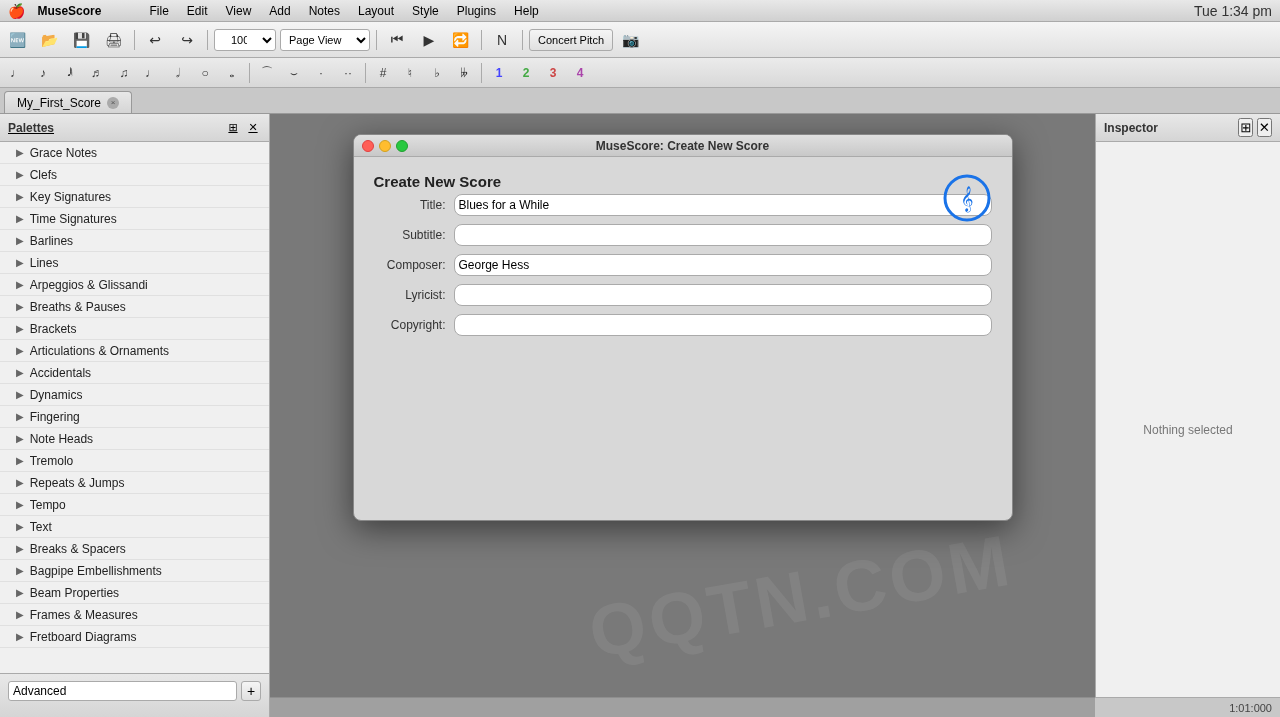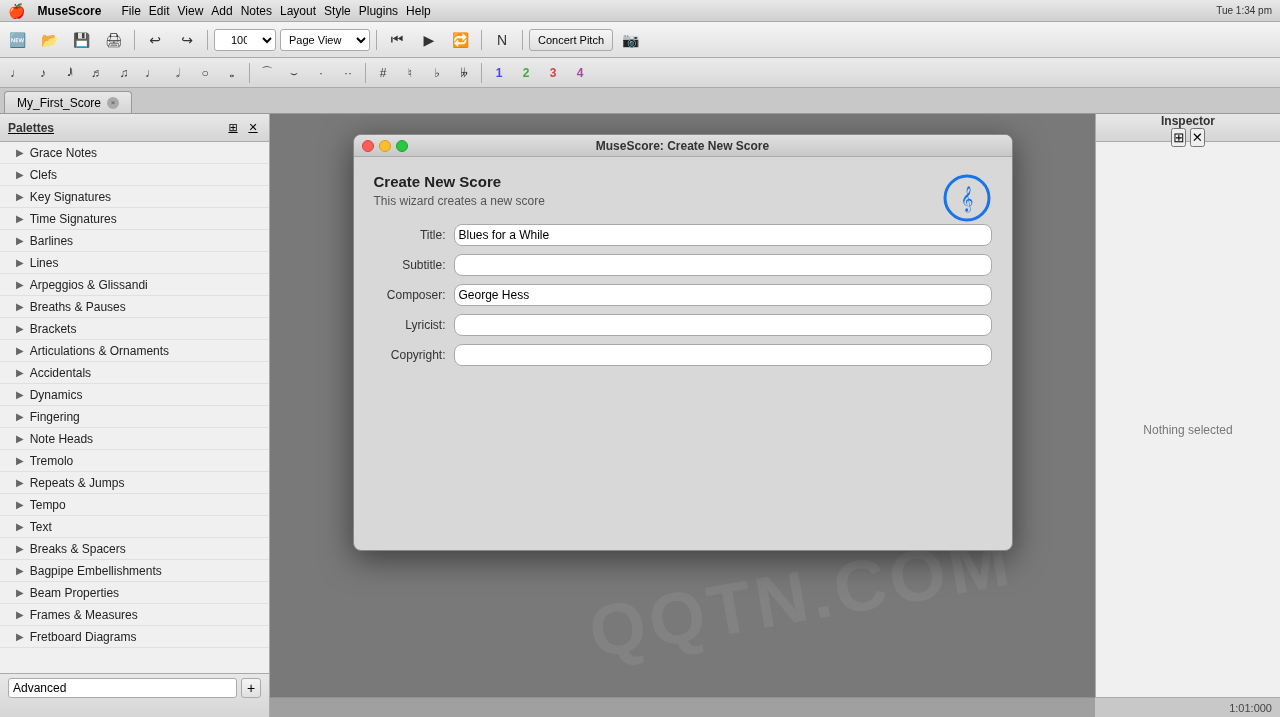--- a/index.html
+++ b/index.html
@@ -29,34 +29,35 @@
       margin-right: 12px;
       color: #333;
     }
     #menu-bar .app-name {
       font-weight: bold;
       margin-right: 16px;
       color: #000;
     }
     #menu-bar .menu-items {
       display: flex;
-      gap: 0;
+      gap: 10px;
+      margin-left: 28px;
     }
     #menu-bar .menu-item {
       color: #000;
       font-size: 12px;
       cursor: pointer;
       padding: 1px 4px;
     }
     #menu-bar .right-side {
       margin-left: auto;
       display: flex;
       align-items: center;
       gap: 8px;
-      font-size: 10px;
+      font-size: 14px;
       color: #333;
     }
 
     
     #toolbar {
       height: 36px;
       background: linear-gradient(to bottom, #f5f5f5, #e0e0e0);
       border-bottom: 1px solid #aaa;
       display: flex;
       align-items: center;
@@ -236,22 +237,22 @@
       font-size: 10px;
       color: #666;
     }
 
     
     #advanced-bar {
       height: 44px;
       background: linear-gradient(to bottom, #e8e8e8, #d5d5d5);
       border-top: 1px solid #aaa;
       display: flex;
-      align-items: flex-start;
-      padding: 4px 8px;
+      align-items: flex-end;
+      padding: 16px 8px;
     }
     #advanced-select {
       flex: 1;
       height: 20px;
       font-size: 12px;
       border: 1px solid #aaa;
       border-radius: 3px;
       background: white;
       padding: 0 4px;
       appearance: none;
@@ -288,21 +289,20 @@
       flex-direction: column;
     }
     #inspector-header {
       height: 28px;
       background: linear-gradient(to bottom, #e8e8e8, #d5d5d5);
       border-bottom: 1px solid #aaa;
       display: flex;
       align-items: center;
       padding: 0 8px;
       justify-content: space-between;
-      flex-direction: column;
     }
     #inspector-header .title {
       font-size: 12px;
       font-weight: bold;
       color: #333;
     }
     #inspector-body {
       flex: 1;
       display: flex;
       align-items: center;
@@ -761,21 +761,20 @@
         <div id="dialog-body" style="position:relative;">
 
           <div id="musescore-logo">
             <svg width="50" height="50" viewBox="0 0 50 50" xmlns="http://www.w3.org/2000/svg">
               <circle cx="25" cy="25" r="22" fill="none" stroke="#1a73e8" stroke-width="3"></circle>
               <text x="25" y="33" text-anchor="middle" font-size="22" fill="#1a73e8" font-family="serif">𝄞</text>
             </svg>
           </div>
 
           <div id="dialog-wizard-title">Create New Score</div>
-          <div id="dialog-wizard-subtitle">This wizard creates a new score</div>
 
           <div class="form-row">
             <span class="form-label">Title:</span>
             <input type="text" class="form-input" value="Blues for a While" style="">
           </div>
           <div class="form-row">
             <span class="form-label">Subtitle:</span>
             <input type="text" class="form-input" style="">
           </div>
           <div class="form-row">

